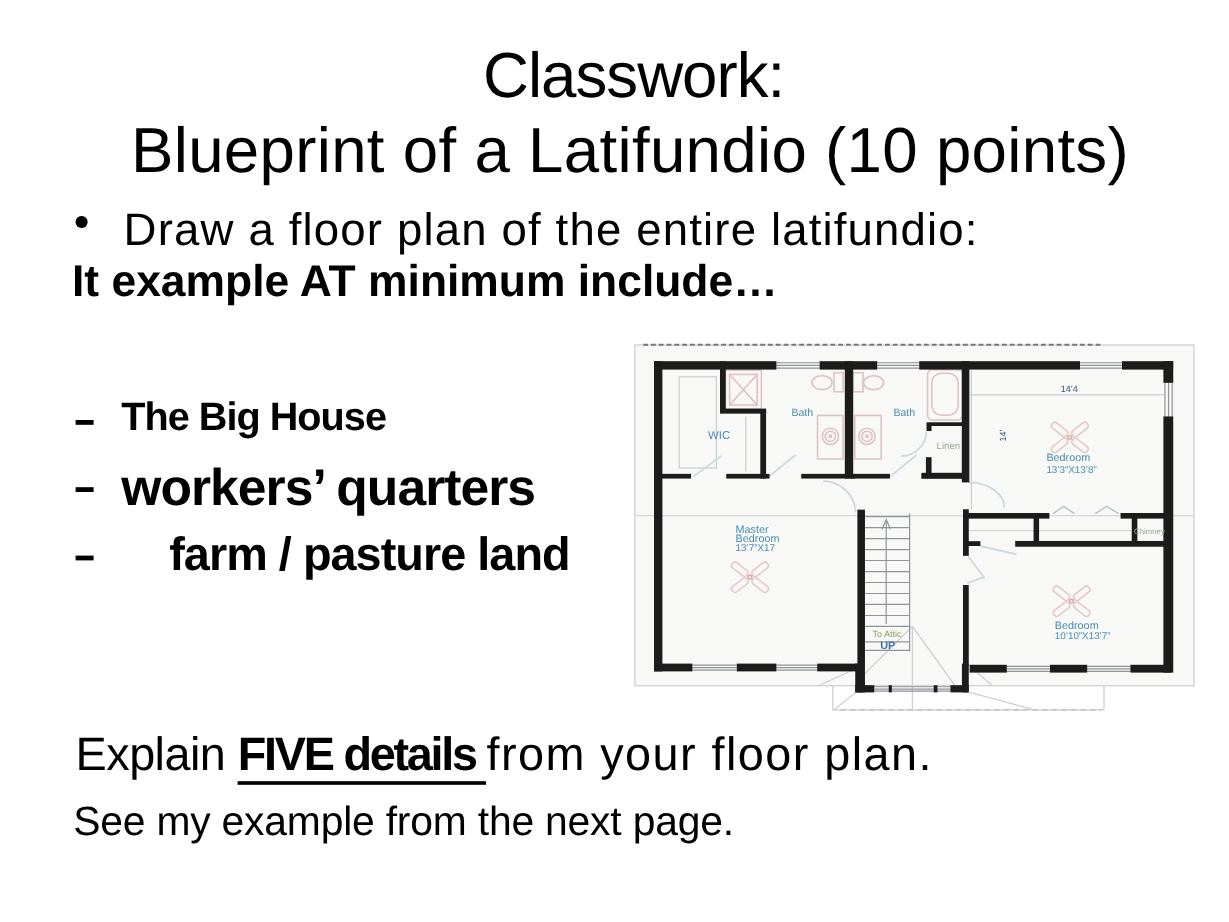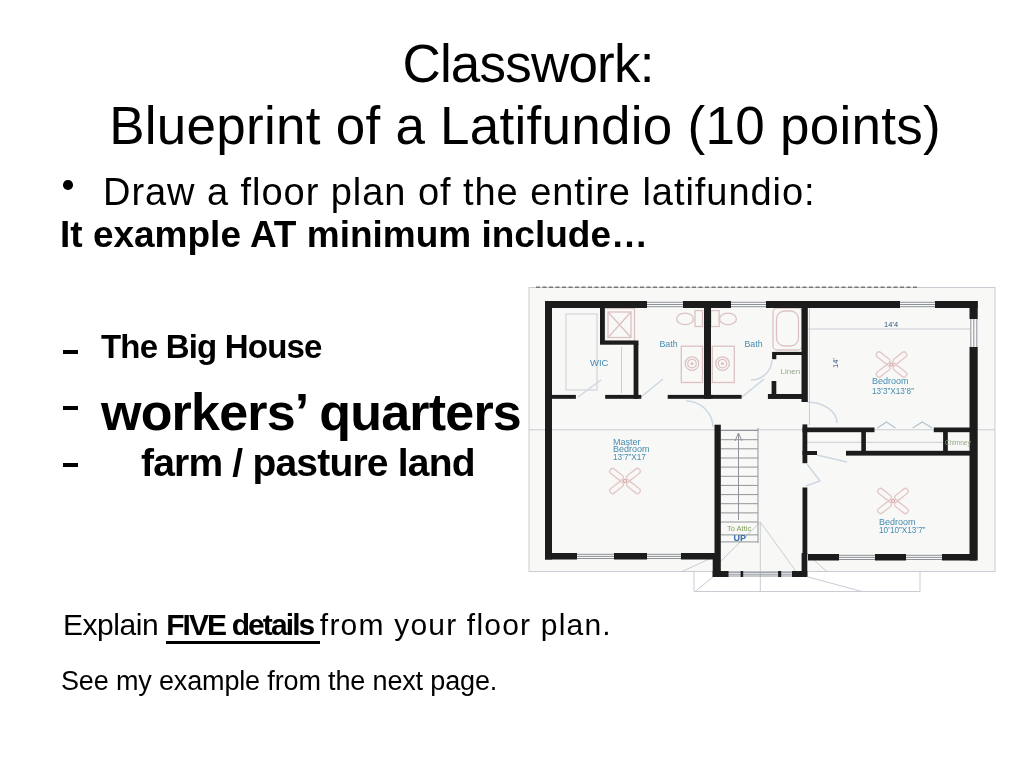--- a/index.html
+++ b/index.html
@@ -12,24 +12,24 @@
 <body>
 <div class="ln ctr" id="t1" style="top:37.1px;font-size:53px;letter-spacing:-0.8px;">Classwork:</div>
 <div class="ln ctr" id="t2" style="top:99.1px;margin-left:-3px;font-size:53px;letter-spacing:0.26px;">Blueprint of a Latifundio (10 points)</div>
 <div class="ln" id="bu" style="left:63px;top:180px;width:9.5px;height:9.5px;border-radius:50%;background:#000;"></div>
 <div class="ln" id="l1" style="left:103px;top:173px;font-size:38px;letter-spacing:0.95px;">Draw a floor plan of the entire latifundio:</div>
 <div class="ln" id="l2" style="left:60px;top:216.2px;font-size:37px;font-weight:bold;">It example AT minimum include…</div>
 <div class="ln" style="left:63px;top:349.5px;width:15px;height:4px;background:#000;"></div>
 <div class="ln" style="left:63px;top:406px;width:15px;height:4px;background:#000;"></div>
 <div class="ln" style="left:63px;top:462.5px;width:15px;height:4px;background:#000;"></div>
 <div class="ln" id="d1" style="left:101px;top:329.5px;font-size:33px;letter-spacing:-0.8px;font-weight:bold;">The Big House</div>
-<div class="ln" id="d2" style="left:101px;top:385.5px;font-size:52px;letter-spacing:-0.8px;font-weight:bold;">workers’ quarters</div>
+<div class="ln" id="d2" style="left:101px;top:385.5px;font-size:43px;letter-spacing:-0.8px;font-weight:bold;">workers’ quarters</div>
 <div class="ln" id="d3" style="left:101px;top:442.5px;font-size:39px;letter-spacing:-0.8px;font-weight:bold;margin-left:40px;">farm / pasture land</div>
-<div class="ln" id="e1" style="left:63px;top:609.6px;font-size:30px;"><span style="letter-spacing:-0.45px;">Explain </span><b style="letter-spacing:-1.9px;border-bottom:3.5px solid #000;">FIVE details </b><span style="letter-spacing:1.2px;">from your floor plan.</span></div>
-<div class="ln" id="e2" style="left:61px;top:668px;font-size:27px;letter-spacing:-0.15px;">See my example from the next page.</div>
+<div class="ln" id="e1" style="left:63px;top:609.6px;font-size:39px;"><span style="letter-spacing:-0.45px;">Explain </span><b style="letter-spacing:-1.9px;border-bottom:3.5px solid #000;">FIVE details </b><span style="letter-spacing:1.2px;">from your floor plan.</span></div>
+<div class="ln" id="e2" style="left:61px;top:668px;font-size:34px;letter-spacing:-0.15px;">See my example from the next page.</div>
 
 <svg width="1024" height="768" viewBox="0 0 1024 768" style="position:absolute;left:0;top:0;" xmlns="http://www.w3.org/2000/svg">
 <rect x="529" y="287.5" width="466" height="284" fill="#f8f8f6"></rect>
 <g id="faint" stroke="#c9cdd3" stroke-width="1" fill="none">
   <rect x="529" y="287.5" width="466" height="284"></rect>
   <line x1="536" y1="287.3" x2="919" y2="287.3" stroke="#777" stroke-width="1.6" stroke-dasharray="4 2.5"></line>
   <line x1="700" y1="591.5" x2="918" y2="591.5" stroke="#9a9a9a" stroke-dasharray="5 3"></line>
   <polyline points="694,571.5 694,591.5 920,591.5 920,571.5"></polyline>
   <line x1="529" y1="429.8" x2="995" y2="429.8"></line>
   <line x1="718" y1="555" x2="682" y2="571.5"></line>

